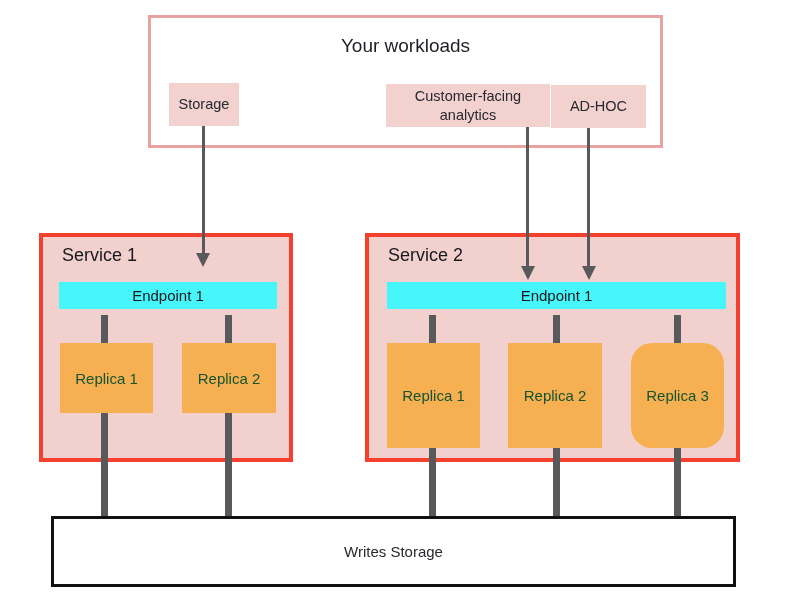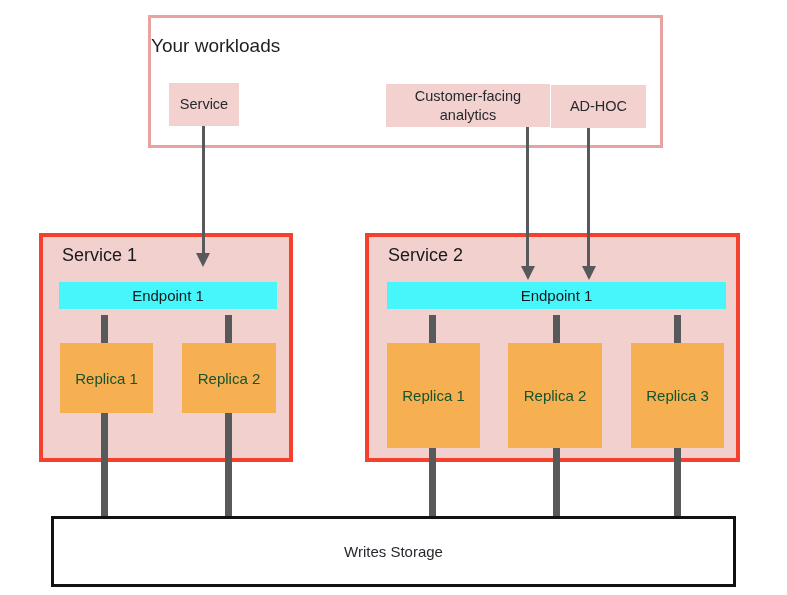--- a/index.html
+++ b/index.html
@@ -6,21 +6,21 @@
   #canvas{
     position:relative;width:787px;height:595px;background:#ffffff;overflow:hidden;
     font-family:"Liberation Sans","DejaVu Sans",sans-serif;color:#202124;
   }
   
   .workloads-box{
     position:absolute;left:148px;top:15px;width:515px;height:133px;
     border:3px solid var(--c-salmon);background:#ffffff;box-sizing:border-box;
   }
   .workloads-title{
-    position:absolute;left:0;right:0;top:17px;
+    position:absolute;left:0;right:0;top:17px;text-align:center;
     font-size:19px;color:#1c2024;
   }
   .chip{
     position:absolute;background:var(--c-chip);display:flex;align-items:center;justify-content:center;
     text-align:center;font-size:14.5px;line-height:1.28;color:#26292e;box-sizing:border-box;
   }
   .chip-writes{left:18px;top:65px;width:70px;height:43px;}
   .chip-analytics{left:235px;top:66px;width:164px;height:43px;}
   .chip-adhoc{left:400px;top:67px;width:95px;height:43px;}
   
@@ -39,21 +39,21 @@
   }
   .service-1 .endpoint{left:16px;width:218px;}
   .service-2 .endpoint{left:18px;width:339px;}
   .replica{
     position:absolute;top:106px;background:var(--c-orange);
     display:flex;align-items:center;justify-content:center;font-size:15px;color:#14532d;z-index:3;
   }
   .service-1 .replica{height:70px;width:93px;}
   .service-2 .replica{height:105px;width:93px;}
   .s1-r1{left:17px;} .s1-r2{left:139px;width:94px !important;}
-  .s2-r1{left:18px;} .s2-r2{left:139px;width:94px !important;} .s2-r3{left:262px;}
+  .s2-r1{left:18px;} .s2-r2{left:139px;width:94px !important;} .s2-r3{left:262px;border-radius:21px;}
   
   .pipe{position:absolute;width:7px;top:315px;height:202px;background:var(--c-gray);z-index:2;}
   .pipe-s1a{left:101px;} .pipe-s1b{left:225px;}
   .pipe-s2a{left:429px;} .pipe-s2b{left:553px;} .pipe-s2c{left:674px;}
   
   .arrow-shaft{position:absolute;width:3px;background:var(--c-gray);z-index:4;}
   .arrow-head{
     position:absolute;width:0;height:0;z-index:4;
     border-left:7px solid transparent;border-right:7px solid transparent;
     border-top:14px solid var(--c-gray);
@@ -71,21 +71,21 @@
     display:flex;align-items:center;justify-content:center;font-size:15px;color:#26292e;
   }
 </style>
 </head>
 <body>
 
 <div id="canvas">
 
   <div class="workloads-box">
     <div class="workloads-title">Your workloads</div>
-    <div class="chip chip-writes">Service</div>
+    <div class="chip chip-writes">Storage</div>
     <div class="chip chip-analytics">Customer-facing analytics</div>
     <div class="chip chip-adhoc">AD-HOC</div>
   </div>
 
   <div class="arrow-shaft arrow-writes-shaft"></div>
   <div class="arrow-head arrow-writes-head"></div>
   <div class="arrow-shaft arrow-analytics-shaft"></div>
   <div class="arrow-head arrow-analytics-head"></div>
   <div class="arrow-shaft arrow-adhoc-shaft"></div>
   <div class="arrow-head arrow-adhoc-head"></div>

